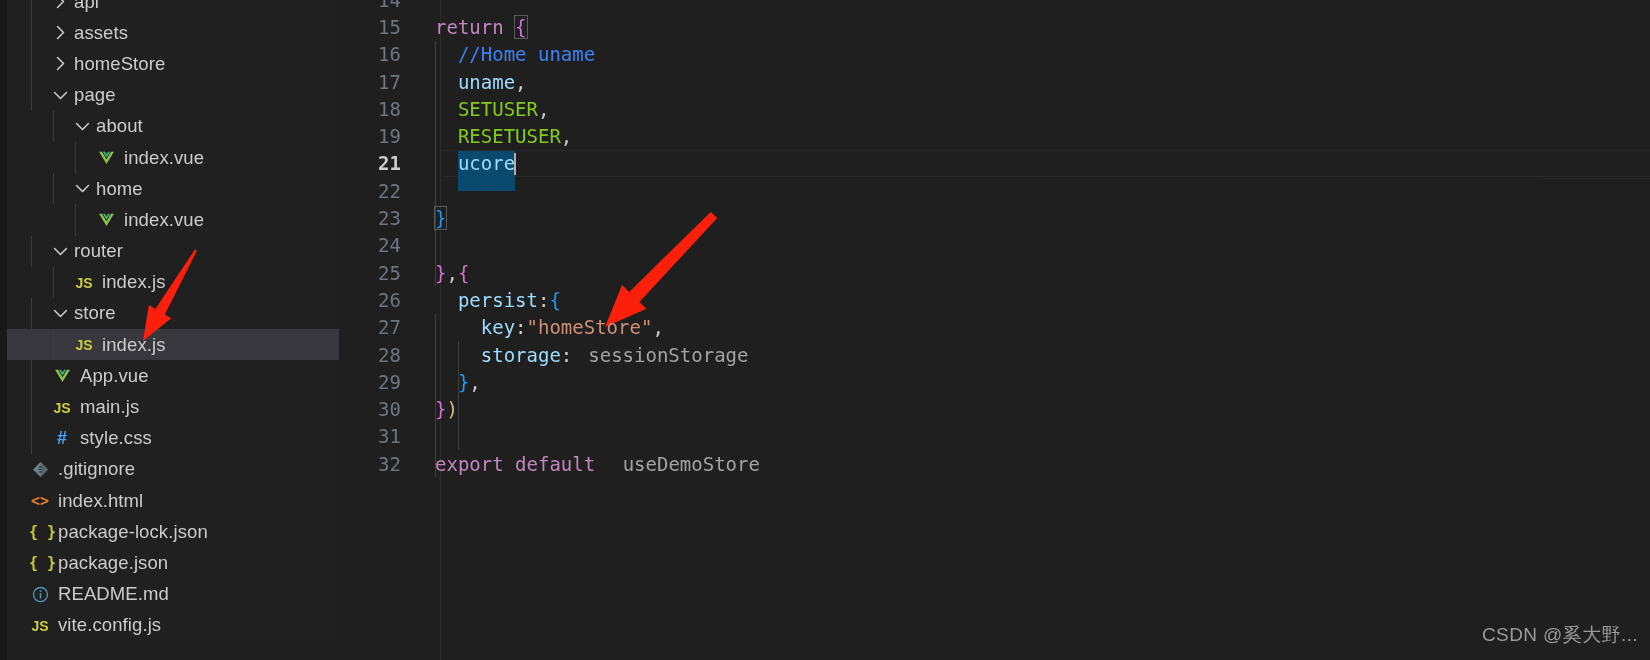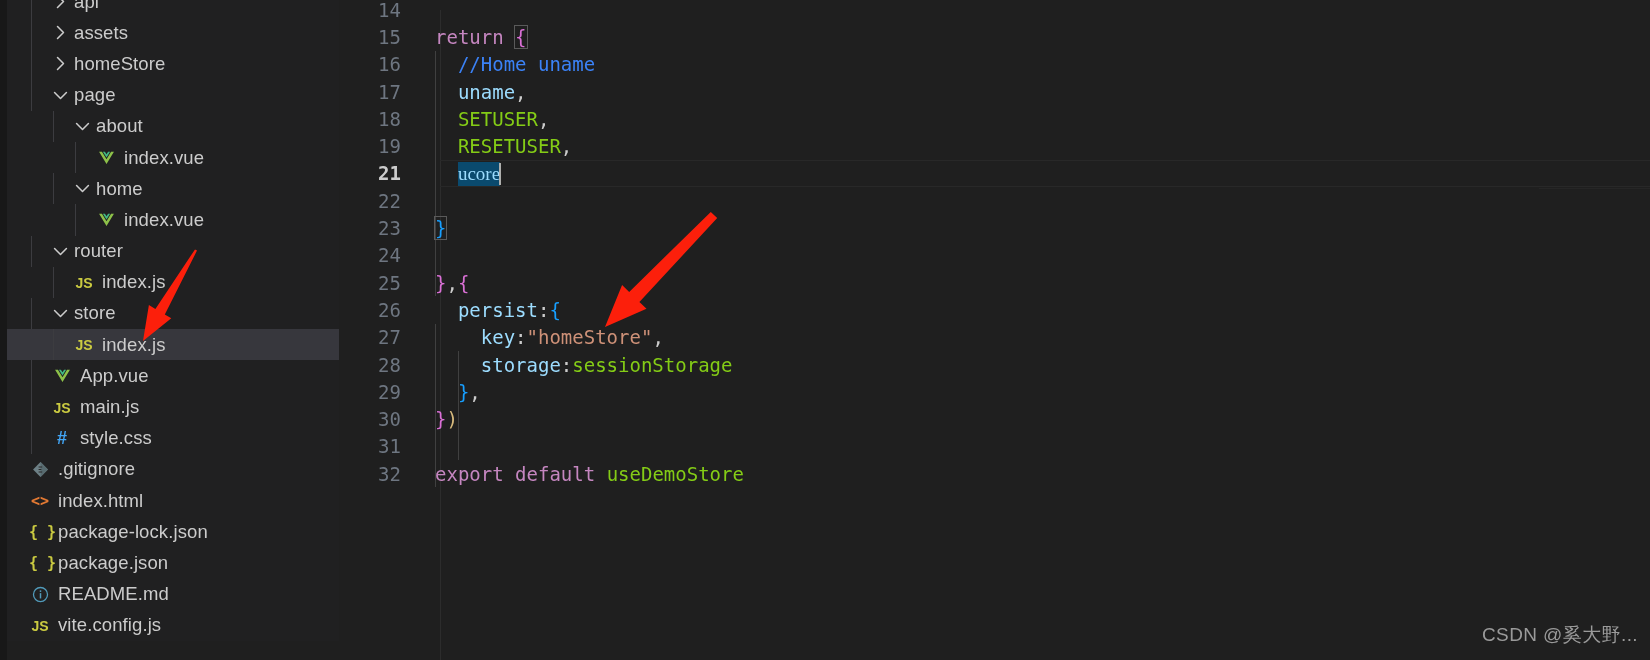--- a/index.html
+++ b/index.html
@@ -85,21 +85,21 @@
     margin-right: 7px;
     font-size: 15px;
     font-weight: bold;
     font-family: "Liberation Sans", sans-serif;
   }
   .ficon svg { display: block; margin: 0 auto; }
 
   
   .editor {
     position: absolute;
-    left: 339px; top: 10px;
+    left: 339px; top: 0;
     width: 1311px; height: 492px;
     background: #1f1f1f;
   }
   .gutter-sep {
     position: absolute;
     left: 101px; top: 0;
     width: 1px; height: 660px;
     background: #2c2c2c;
   }
   .code-area {
@@ -147,30 +147,29 @@
     z-index: 1;
   }
 
   
   .t-kw      { color: #c586c0; }
   .t-com     { color: #3b82f6; }
   .t-var     { color: #9cdcfe; }
   .t-const   { color: #84cc16; }
   .t-punc    { color: #cccccc; }
   .t-str     { color: #ce9178; }
-  .t-fn      { color: #84cc16; }
+  .t-fn      { color: #a3a3a3; margin-left: 16px; }
   .t-br-pink { color: #da70d6; }
   .t-br-blue { color: #179fff; }
   .t-br-yell { color: #d7ba7d; }
 
   .sel-token {
     background: #0a4a6e;
     color: #9cdcfe;
-    padding: 1px 0 2px 0;
-    font-family: Liberation Serif, serif;
+    padding: 1px 0 17px 0;
   }
   .caret {
     display: inline-block;
     width: 2px;
     height: 22px;
     background: #aeafad;
     vertical-align: -5px;
     margin-left: -1px;
   }
   .bracket-box {

